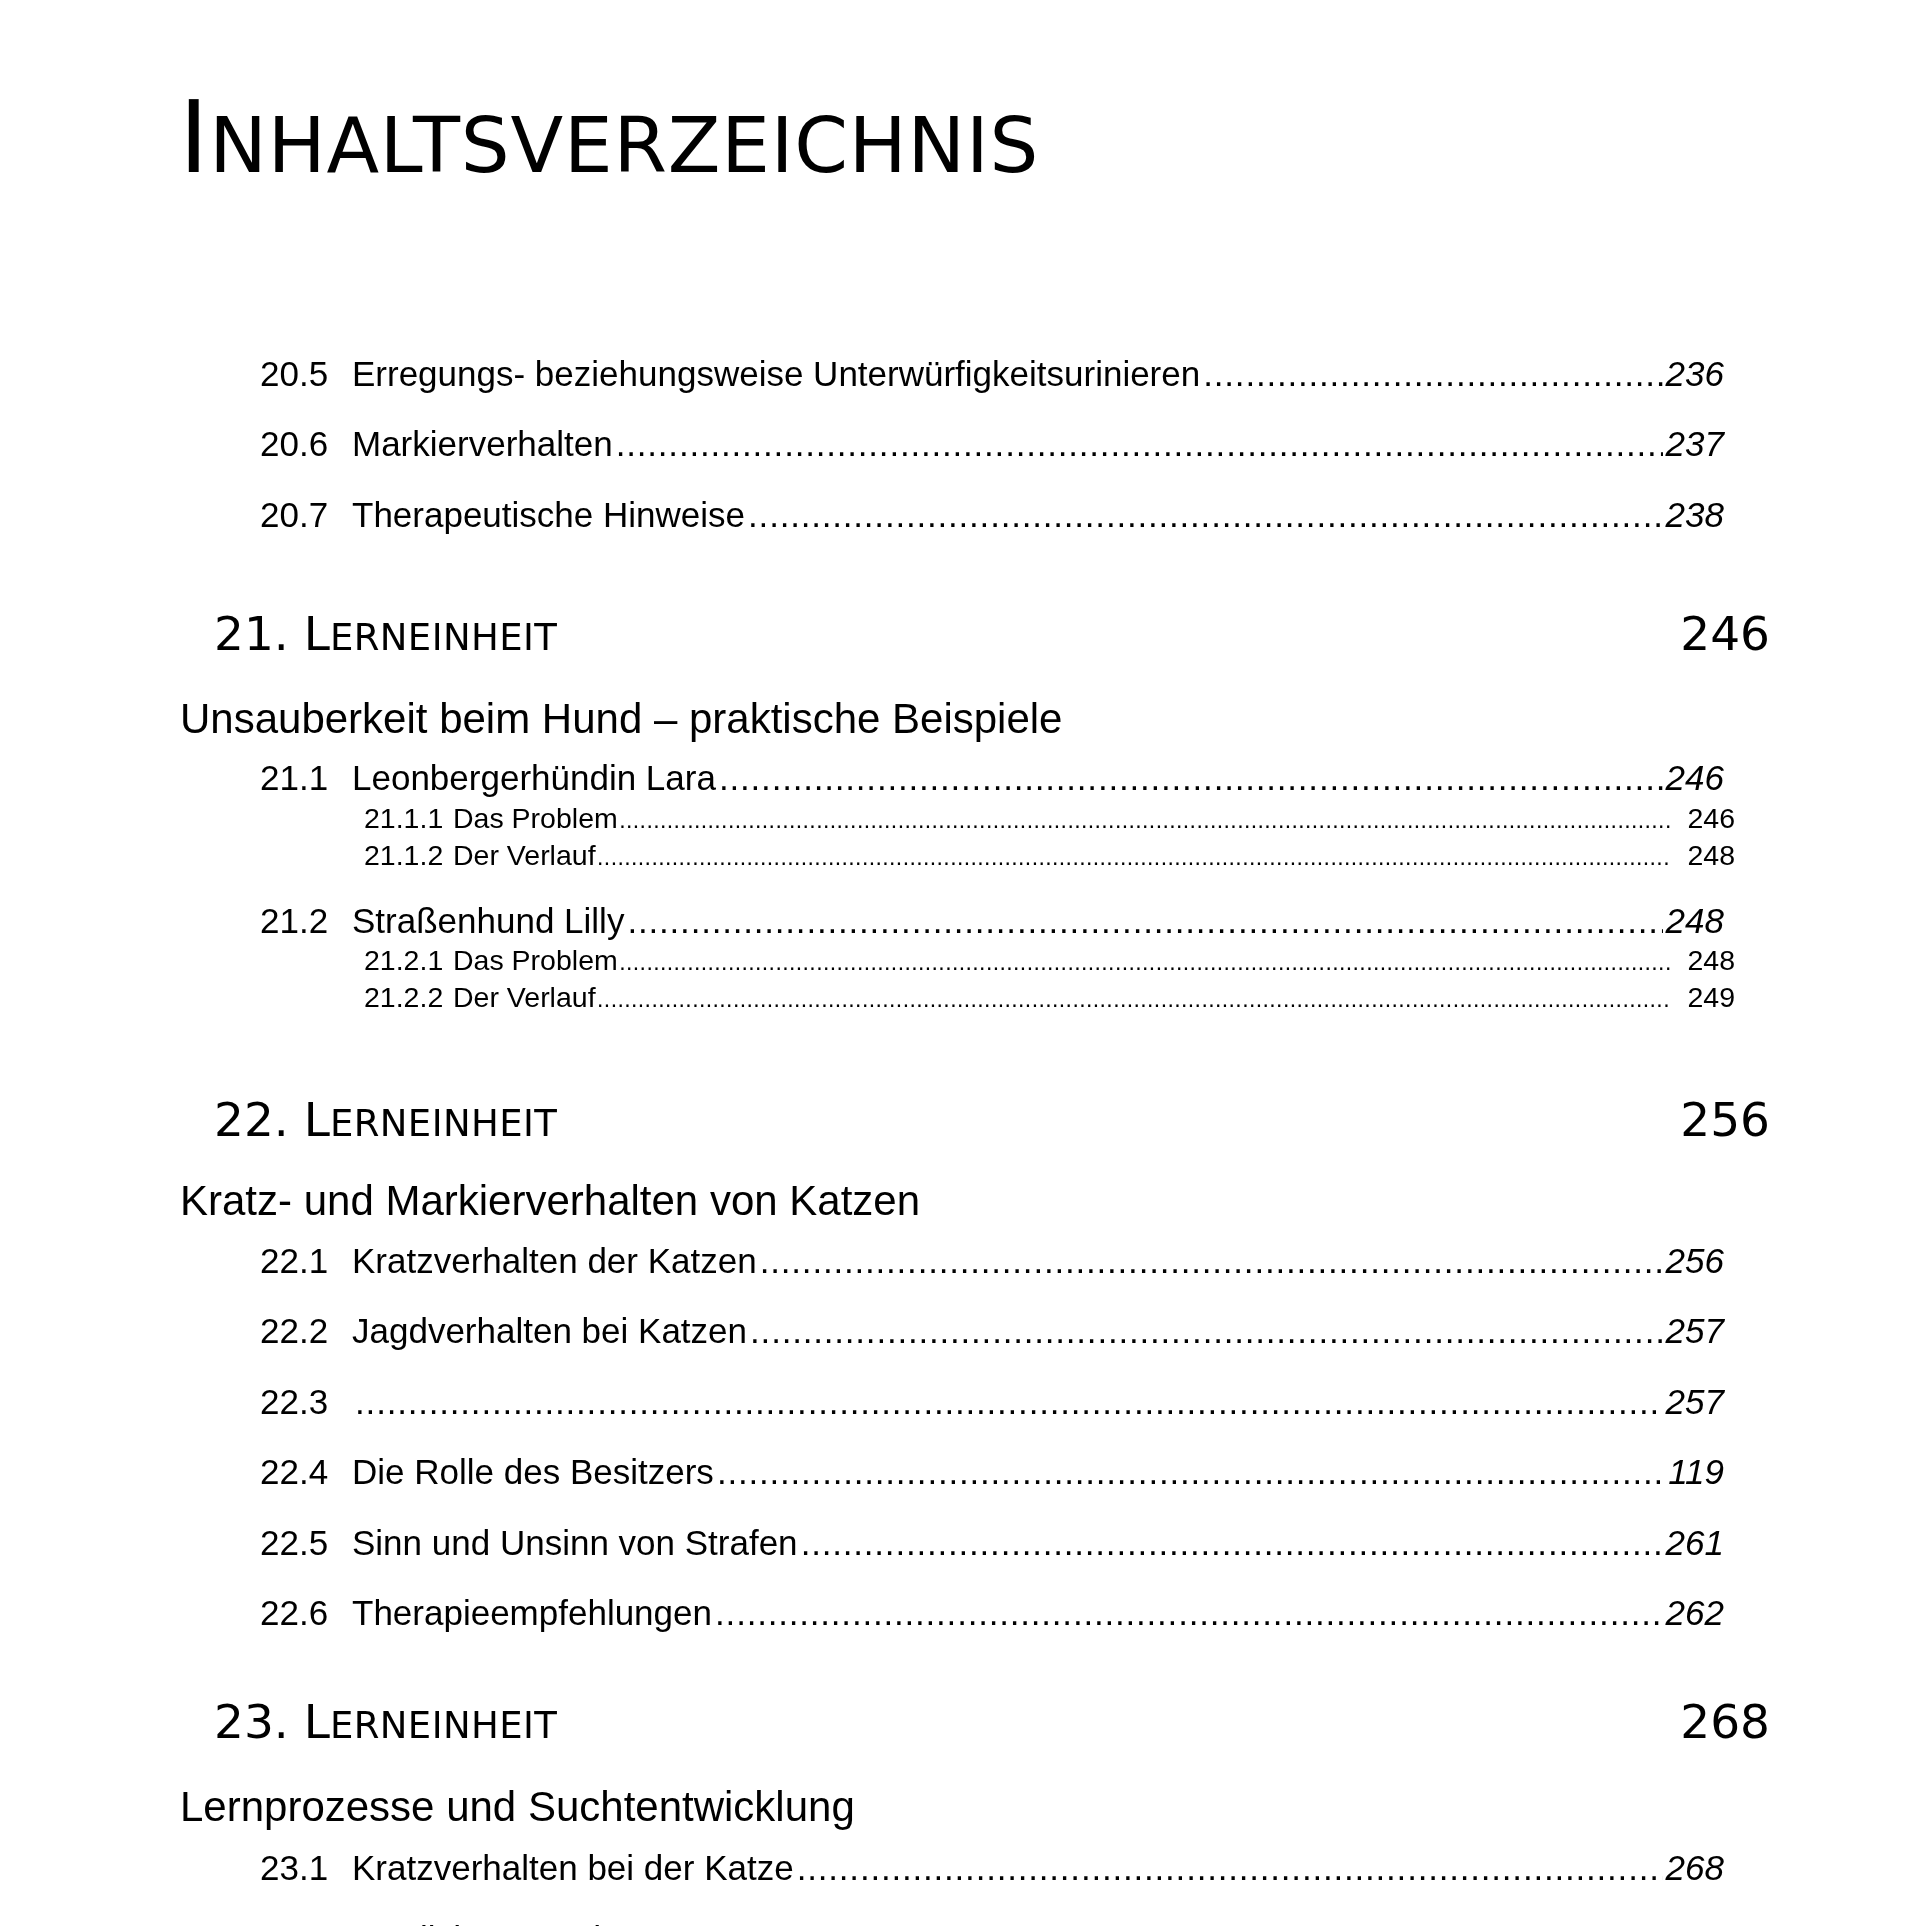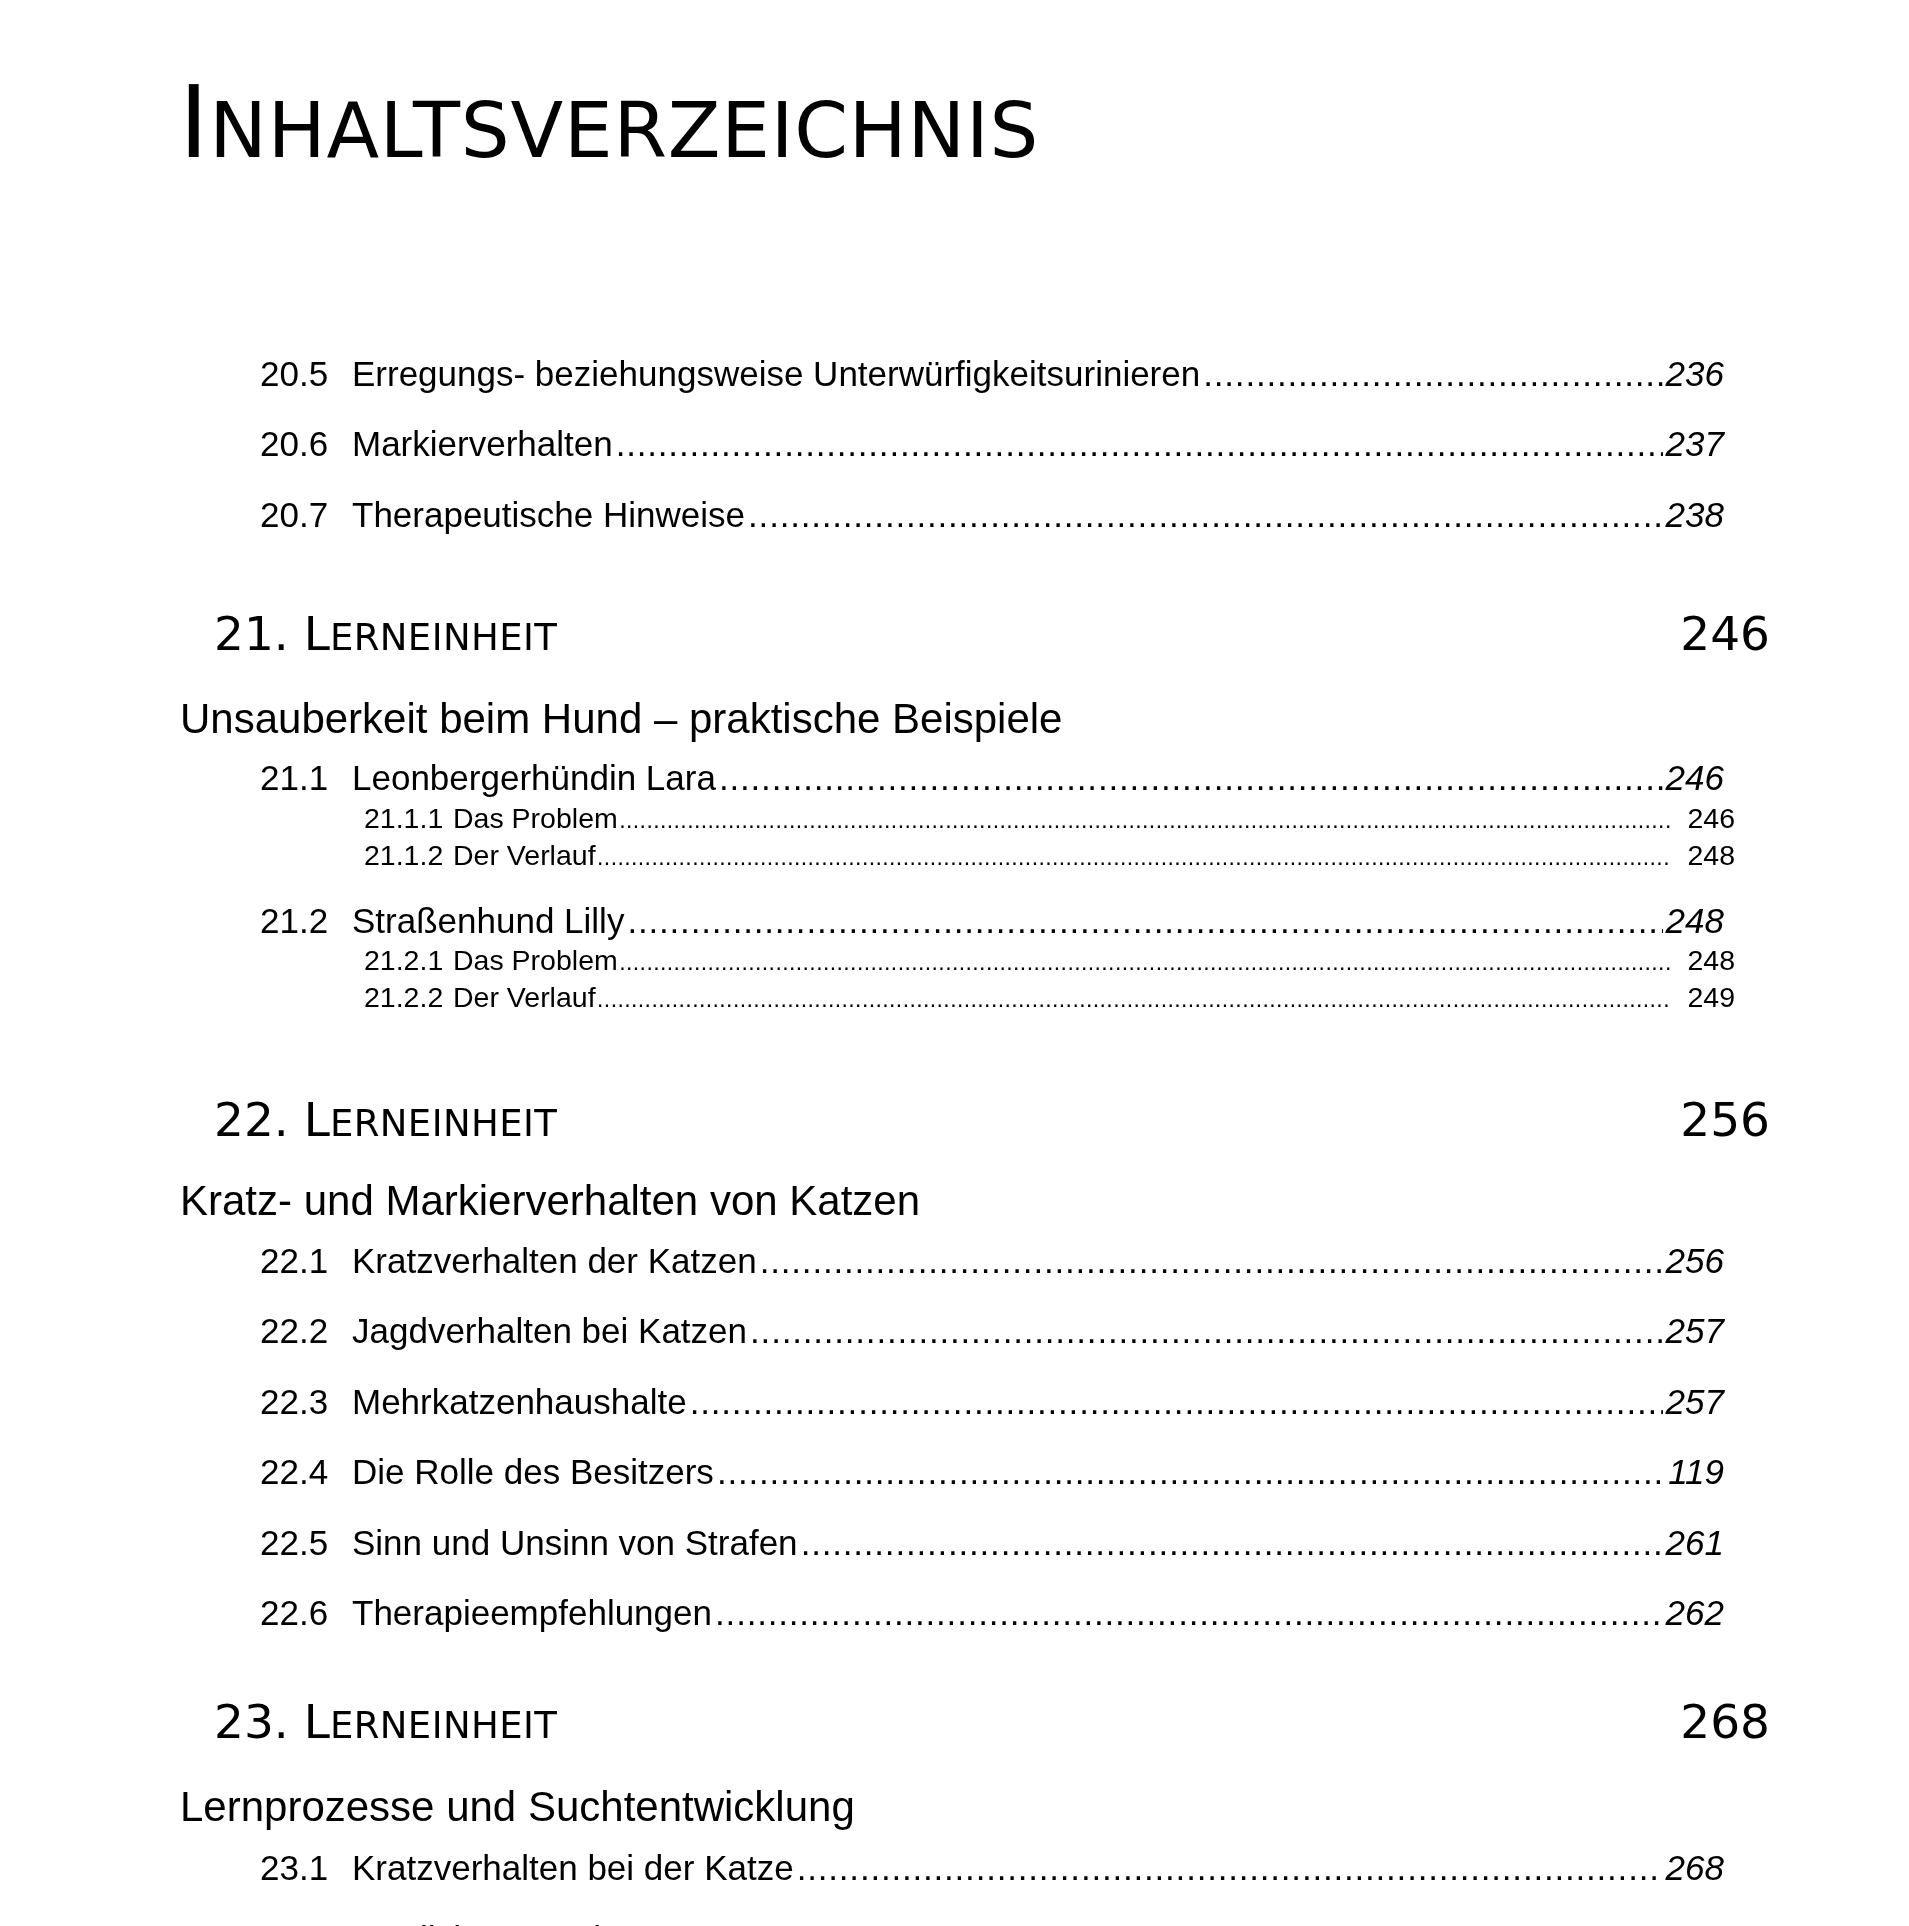--- a/index.html
+++ b/index.html
@@ -1,19 +1,19 @@
 <!DOCTYPE html>
 <html style="font-size:6.2px"><head>
 <meta charset="utf-8">
 <style>
   html, body { margin: 0; padding: 0; background: #ffffff; }
   body { width: 1910px; height: 2703px; position: relative; overflow: hidden; color: #000; }
   .abs { position: absolute; }
   .title {
-    left: 179px; top: 73px;
+    left: 179px; top: 88px;
     font-family: "DejaVu Sans", sans-serif;
     font-size: 77px; line-height: 1; letter-spacing: 0.8px; white-space: nowrap; text-align: center;
   }
   .title .big { font-size: 100px; }
   .lvl2 {
     position: absolute; left: 260px; width: 1464px; height: 46px;
     font-family: "Liberation Sans", sans-serif; font-size: 35px; line-height: 46px;
     display: flex; align-items: flex-start; white-space: nowrap;
   }
   .lvl2 .num { width: 92px; flex: none; }
@@ -123,21 +123,20 @@
     <span class="pg">256</span>
   </div>
 <div class="lvl2" style="top:1308px">
     <span class="num">22.2</span>
     <span class="txt">Jagdverhalten bei Katzen</span>
     <span class="dots"></span>
     <span class="pg">257</span>
   </div>
 <div class="lvl2" style="top:1379px">
     <span class="num">22.3</span>
-    <span class="txt">Mehrkatzenhaushalte</span>
     <span class="dots"></span>
     <span class="pg">257</span>
   </div>
 <div class="lvl2" style="top:1449px">
     <span class="num">22.4</span>
     <span class="txt">Die Rolle des Besitzers</span>
     <span class="dots"></span>
     <span class="pg">119</span>
   </div>
 <div class="lvl2" style="top:1520px">

